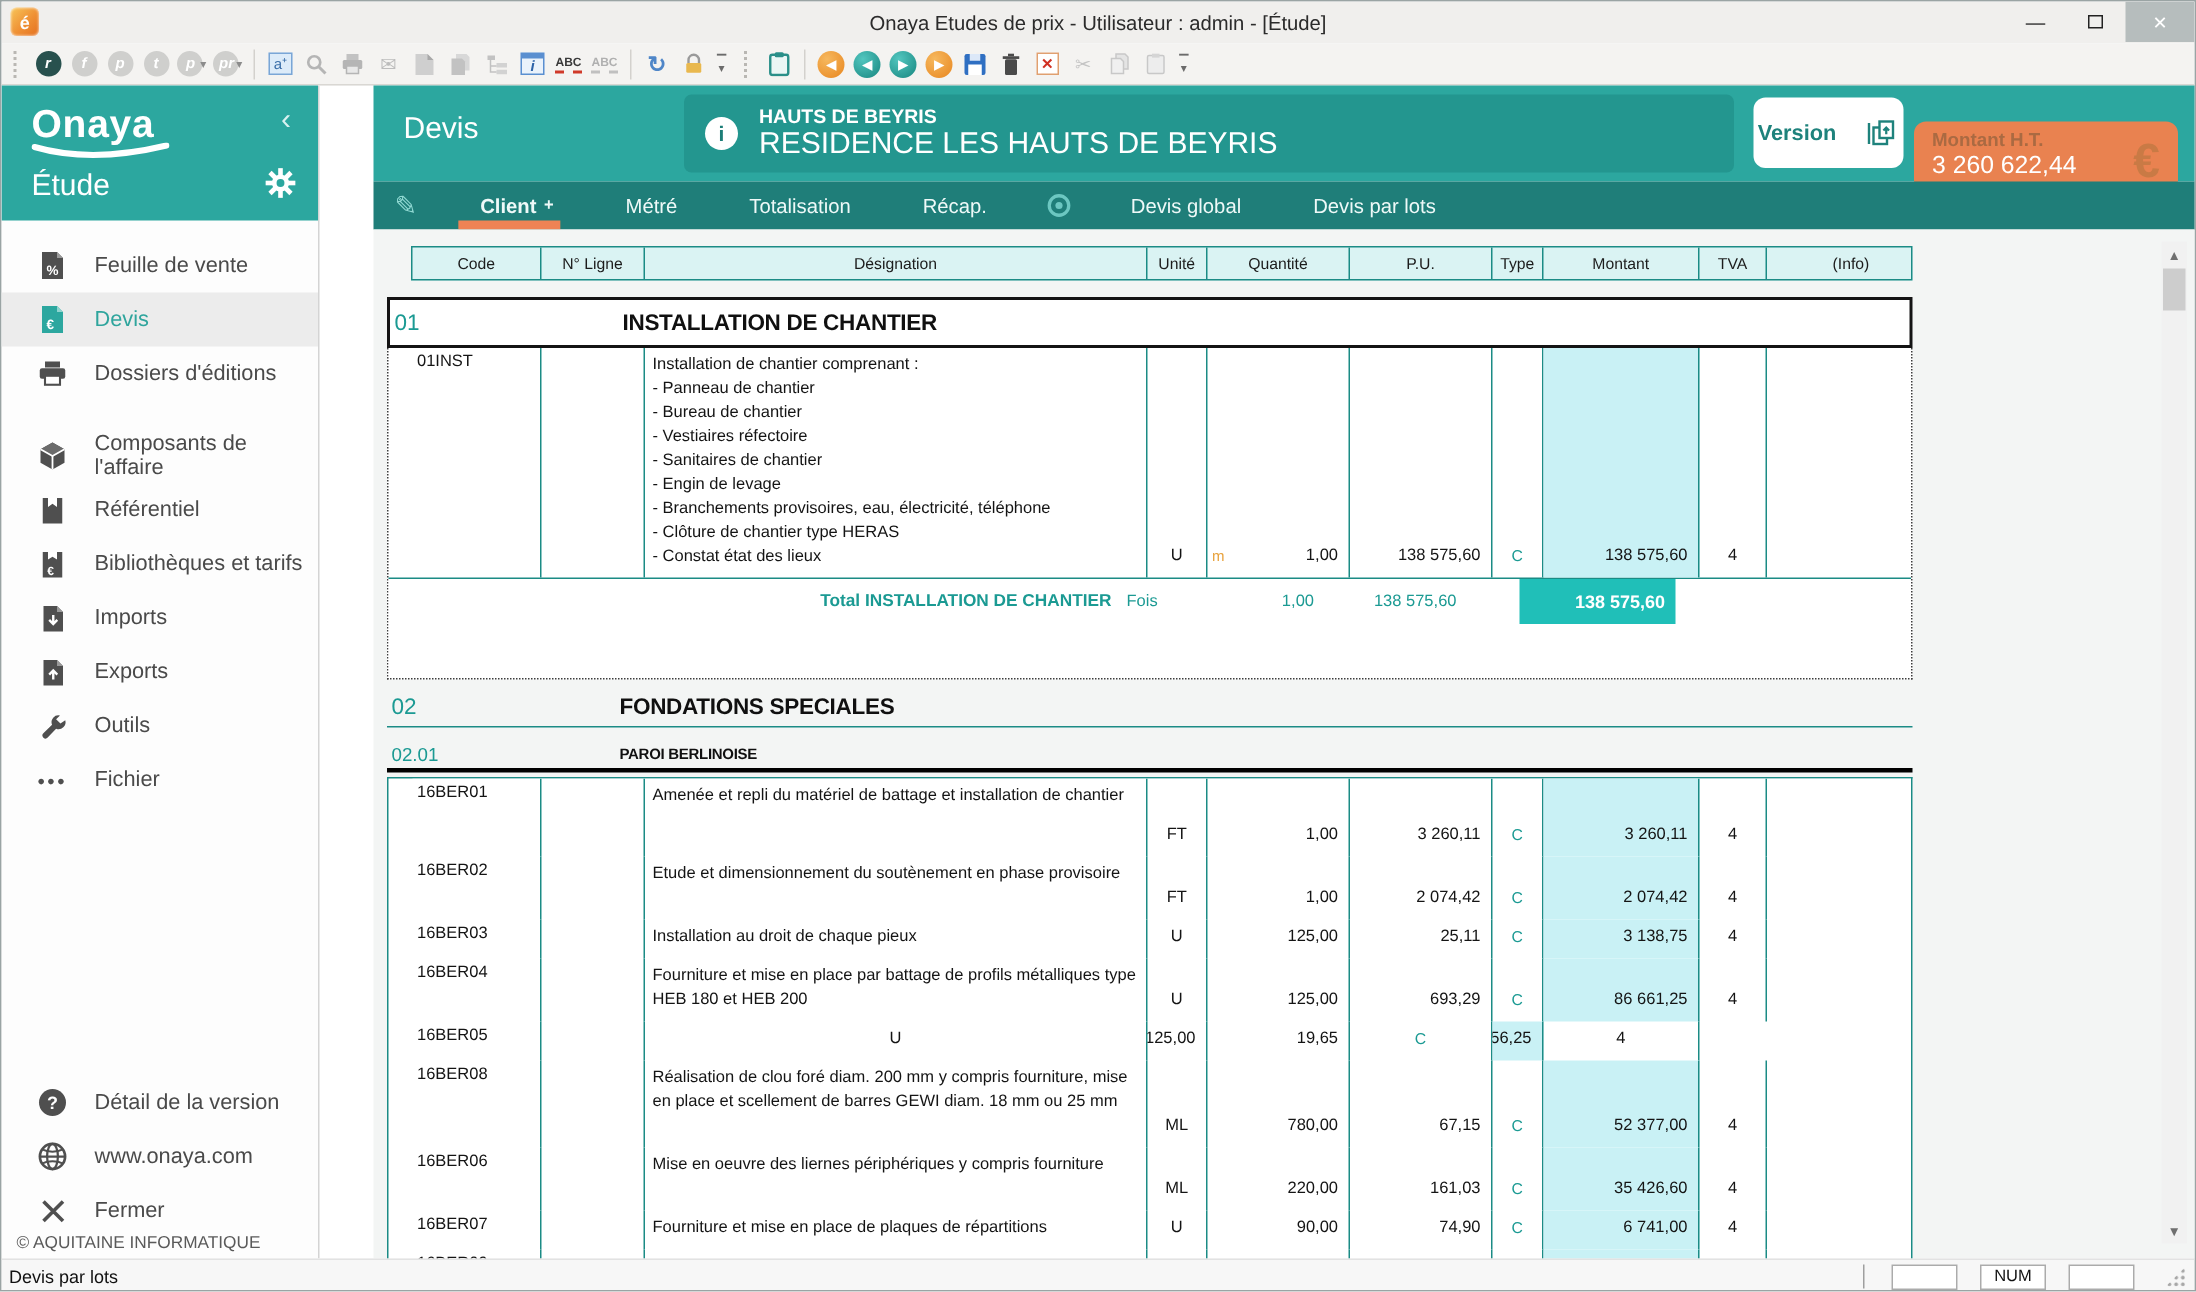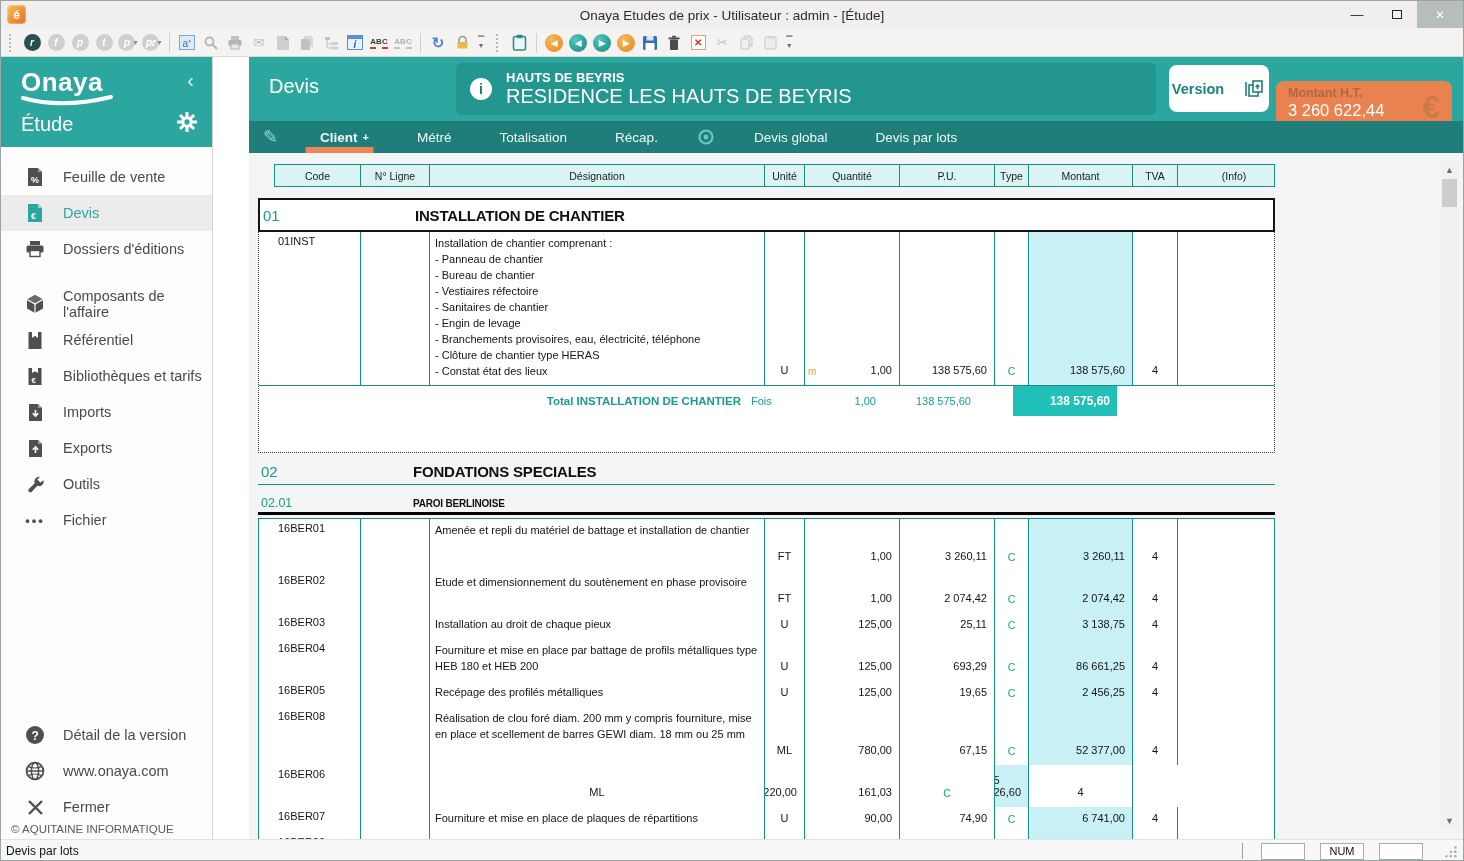--- a/index.html
+++ b/index.html
@@ -596,21 +596,20 @@
             <div class="cell c-val">125,00</div>
             <div class="cell c-val">693,29</div>
             <div class="cell c-type">C</div>
             <div class="cell c-val c-mont">86 661,25</div>
             <div class="cell c-mid">4</div>
             <div class="cell"></div>
           </div>
           <div class="grid row h26">
             <div class="cell c-code">16BER05</div>
             <div class="cell"></div>
-            <div class="cell c-desc">Recépage des profilés métalliques</div>
             <div class="cell c-mid">U</div>
             <div class="cell c-val">125,00</div>
             <div class="cell c-val">19,65</div>
             <div class="cell c-type">C</div>
             <div class="cell c-val c-mont">2 456,25</div>
             <div class="cell c-mid">4</div>
             <div class="cell"></div>
           </div>
           <div class="grid row h58">
             <div class="cell c-code">16BER08</div>
@@ -620,20 +619,21 @@
             <div class="cell c-val">780,00</div>
             <div class="cell c-val">67,15</div>
             <div class="cell c-type">C</div>
             <div class="cell c-val c-mont">52 377,00</div>
             <div class="cell c-mid">4</div>
             <div class="cell"></div>
           </div>
           <div class="grid row h42">
             <div class="cell c-code">16BER06</div>
             <div class="cell"></div>
+            <div class="cell c-desc">Mise en oeuvre des liernes périphériques y compris fourniture</div>
             <div class="cell c-mid">ML</div>
             <div class="cell c-val">220,00</div>
             <div class="cell c-val">161,03</div>
             <div class="cell c-type">C</div>
             <div class="cell c-val c-mont">35 426,60</div>
             <div class="cell c-mid">4</div>
             <div class="cell"></div>
           </div>
           <div class="grid row h26">
             <div class="cell c-code">16BER07</div>

